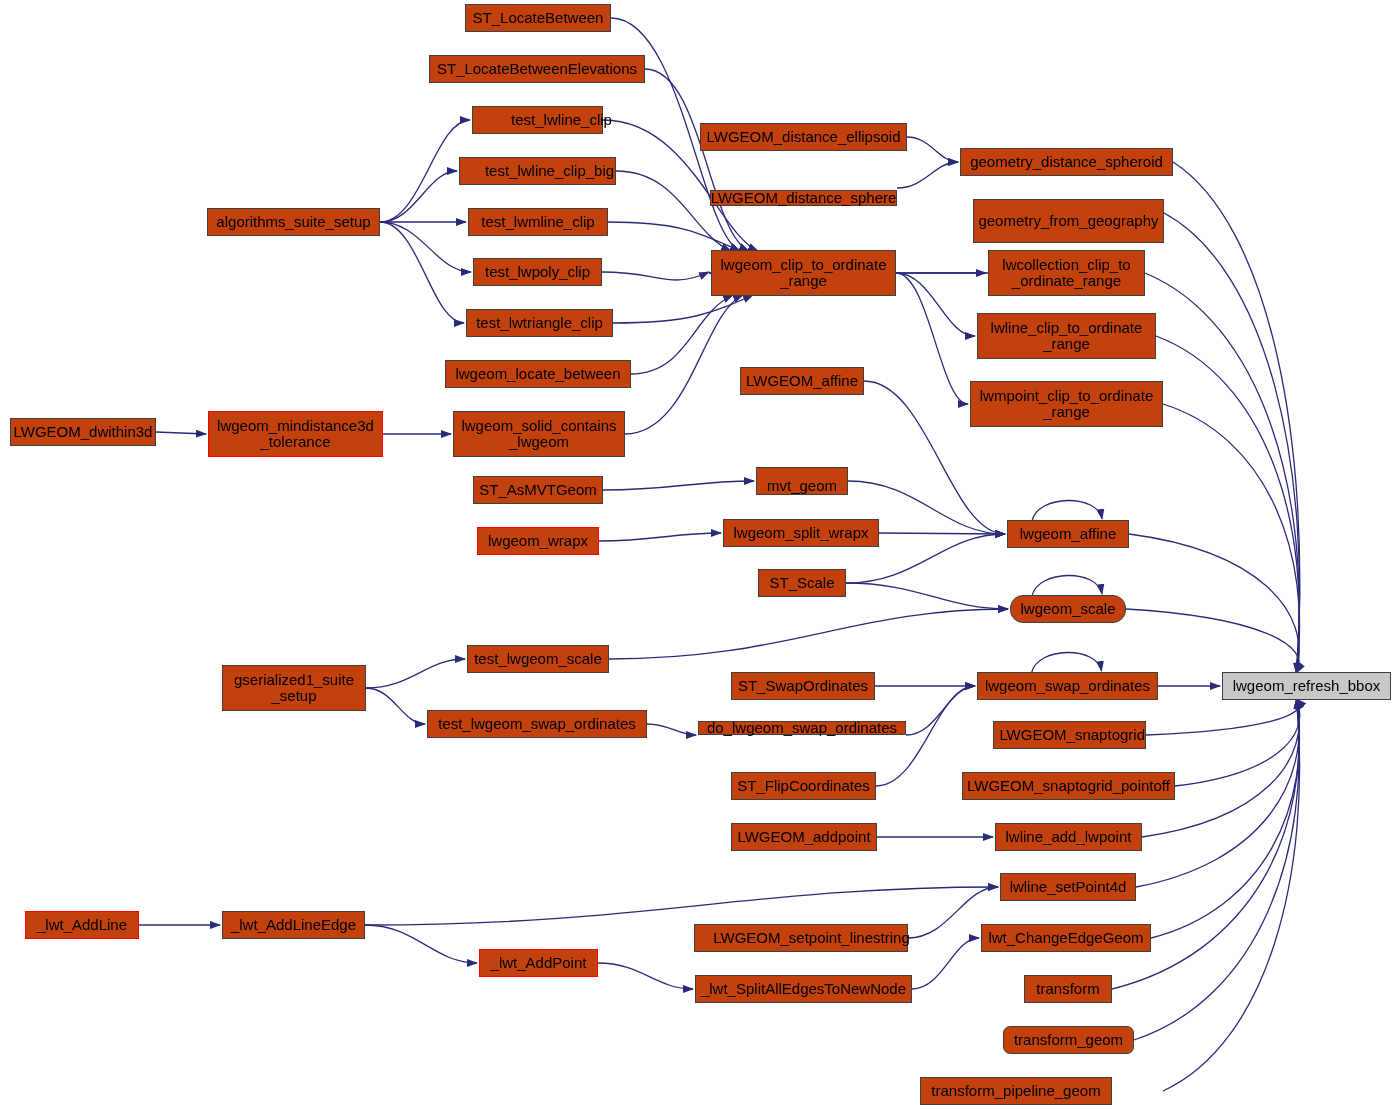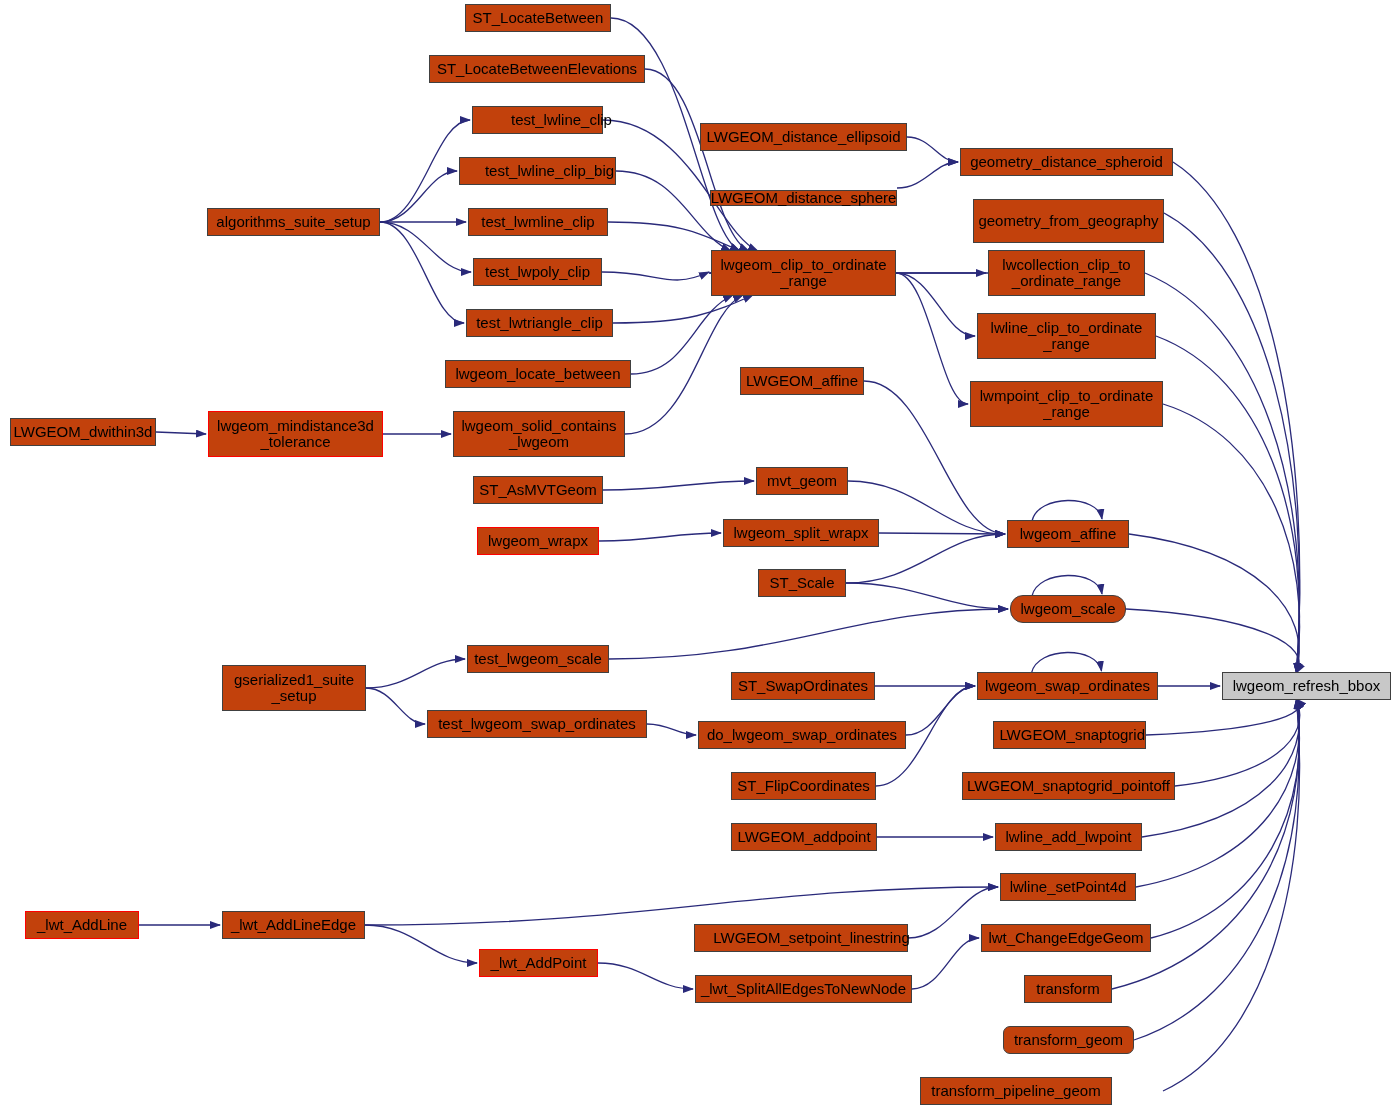--- a/index.html
+++ b/index.html
@@ -109,33 +109,33 @@
 _range</span></div>
       <div class="node" style="left: 970px; top: 381px; width: 193px; height: 46px;"><span>lwmpoint_clip_to_ordinate
 _range</span></div>
       <div class="node" style="left: 740px; top: 367px; width: 124px; height: 28px;"><span>LWGEOM_affine</span></div>
       <div class="node" style="left: 10px; top: 418px; width: 146px; height: 28px;"><span>LWGEOM_dwithin3d</span></div>
       <div class="node red" style="left: 208px; top: 411px; width: 175px; height: 46px;"><span>lwgeom_mindistance3d
 _tolerance</span></div>
       <div class="node" style="left: 453px; top: 411px; width: 172px; height: 46px;"><span>lwgeom_solid_contains
 _lwgeom</span></div>
       <div class="node" style="left: 473px; top: 476px; width: 130px; height: 28px;"><span>ST_AsMVTGeom</span></div>
-      <div class="node" style="left: 756px; top: 467px; width: 92px; height: 28px;"><span>mvt_geom</span></div>
+      <div class="node" style="left: 756px; top: 467px; width: 92px; height: 28px; align-items: flex-end;"><span>mvt_geom</span></div>
       <div class="node red" style="left: 477px; top: 527px; width: 122px; height: 28px;"><span>lwgeom_wrapx</span></div>
       <div class="node" style="left: 723px; top: 519px; width: 156px; height: 28px;"><span>lwgeom_split_wrapx</span></div>
       <div class="node" style="left: 1007px; top: 520px; width: 122px; height: 28px;"><span>lwgeom_affine</span></div>
       <div class="node" style="left: 758px; top: 569px; width: 88px; height: 28px;"><span>ST_Scale</span></div>
       <div class="node" style="left: 1010px; top: 595px; width: 116px; height: 28px; border-radius: 13px;"><span>lwgeom_scale</span></div>
       <div class="node" style="left: 467px; top: 645px; width: 142px; height: 28px;"><span>test_lwgeom_scale</span></div>
       <div class="node" style="left: 222px; top: 665px; width: 144px; height: 46px;"><span>gserialized1_suite
 _setup</span></div>
       <div class="node" style="left: 731px; top: 672px; width: 144px; height: 28px;"><span>ST_SwapOrdinates</span></div>
       <div class="node" style="left: 977px; top: 672px; width: 181px; height: 28px;"><span>lwgeom_swap_ordinates</span></div>
       <div class="node" style="left: 427px; top: 710px; width: 220px; height: 28px;"><span>test_lwgeom_swap_ordinates</span></div>
-      <div class="node" style="left: 698px; top: 721px; width: 208px; height: 28px;"><span>do_lwgeom_swap_ordinates</span></div>
+      <div class="node" style="left: 698px; top: 721px; width: 208px; height: 14px;"><span>do_lwgeom_swap_ordinates</span></div>
       <div class="node" style="left: 993px; top: 721px; width: 153px; height: 28px; justify-content: flex-end;"><span>LWGEOM_snaptogrid</span></div>
       <div class="node" style="left: 731px; top: 772px; width: 145px; height: 28px;"><span>ST_FlipCoordinates</span></div>
       <div class="node" style="left: 962px; top: 772px; width: 213px; height: 28px;"><span>LWGEOM_snaptogrid_pointoff</span></div>
       <div class="node" style="left: 731px; top: 823px; width: 146px; height: 28px;"><span>LWGEOM_addpoint</span></div>
       <div class="node" style="left: 995px; top: 823px; width: 147px; height: 28px;"><span>lwline_add_lwpoint</span></div>
       <div class="node" style="left: 1000px; top: 873px; width: 136px; height: 28px;"><span>lwline_setPoint4d</span></div>
       <div class="node red" style="left: 25px; top: 911px; width: 114px; height: 28px;"><span>_lwt_AddLine</span></div>
       <div class="node" style="left: 222px; top: 911px; width: 143px; height: 28px;"><span>_lwt_AddLineEdge</span></div>
       <div class="node" style="left: 694px; top: 924px; width: 214px; height: 28px; padding-left: 21px;"><span>LWGEOM_setpoint_linestring</span></div>
       <div class="node" style="left: 981px; top: 924px; width: 170px; height: 28px;"><span>lwt_ChangeEdgeGeom</span></div>

